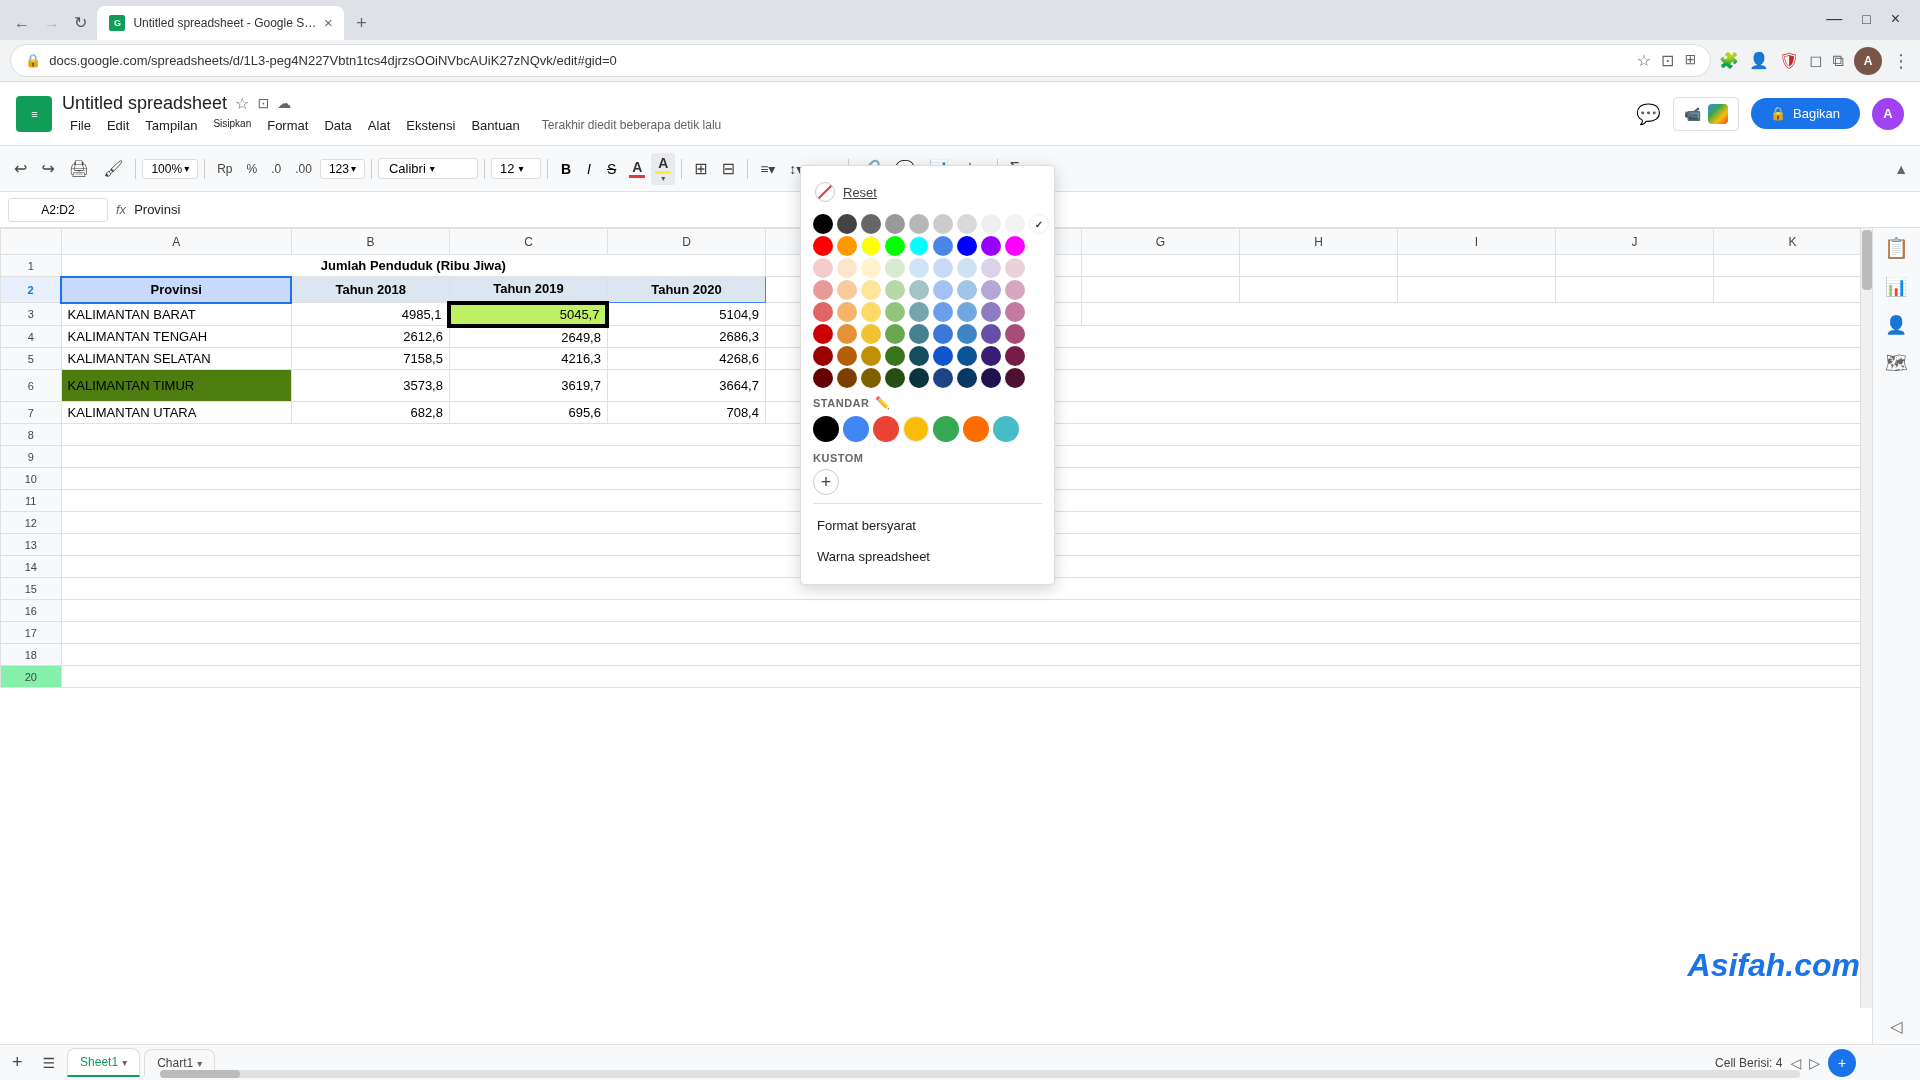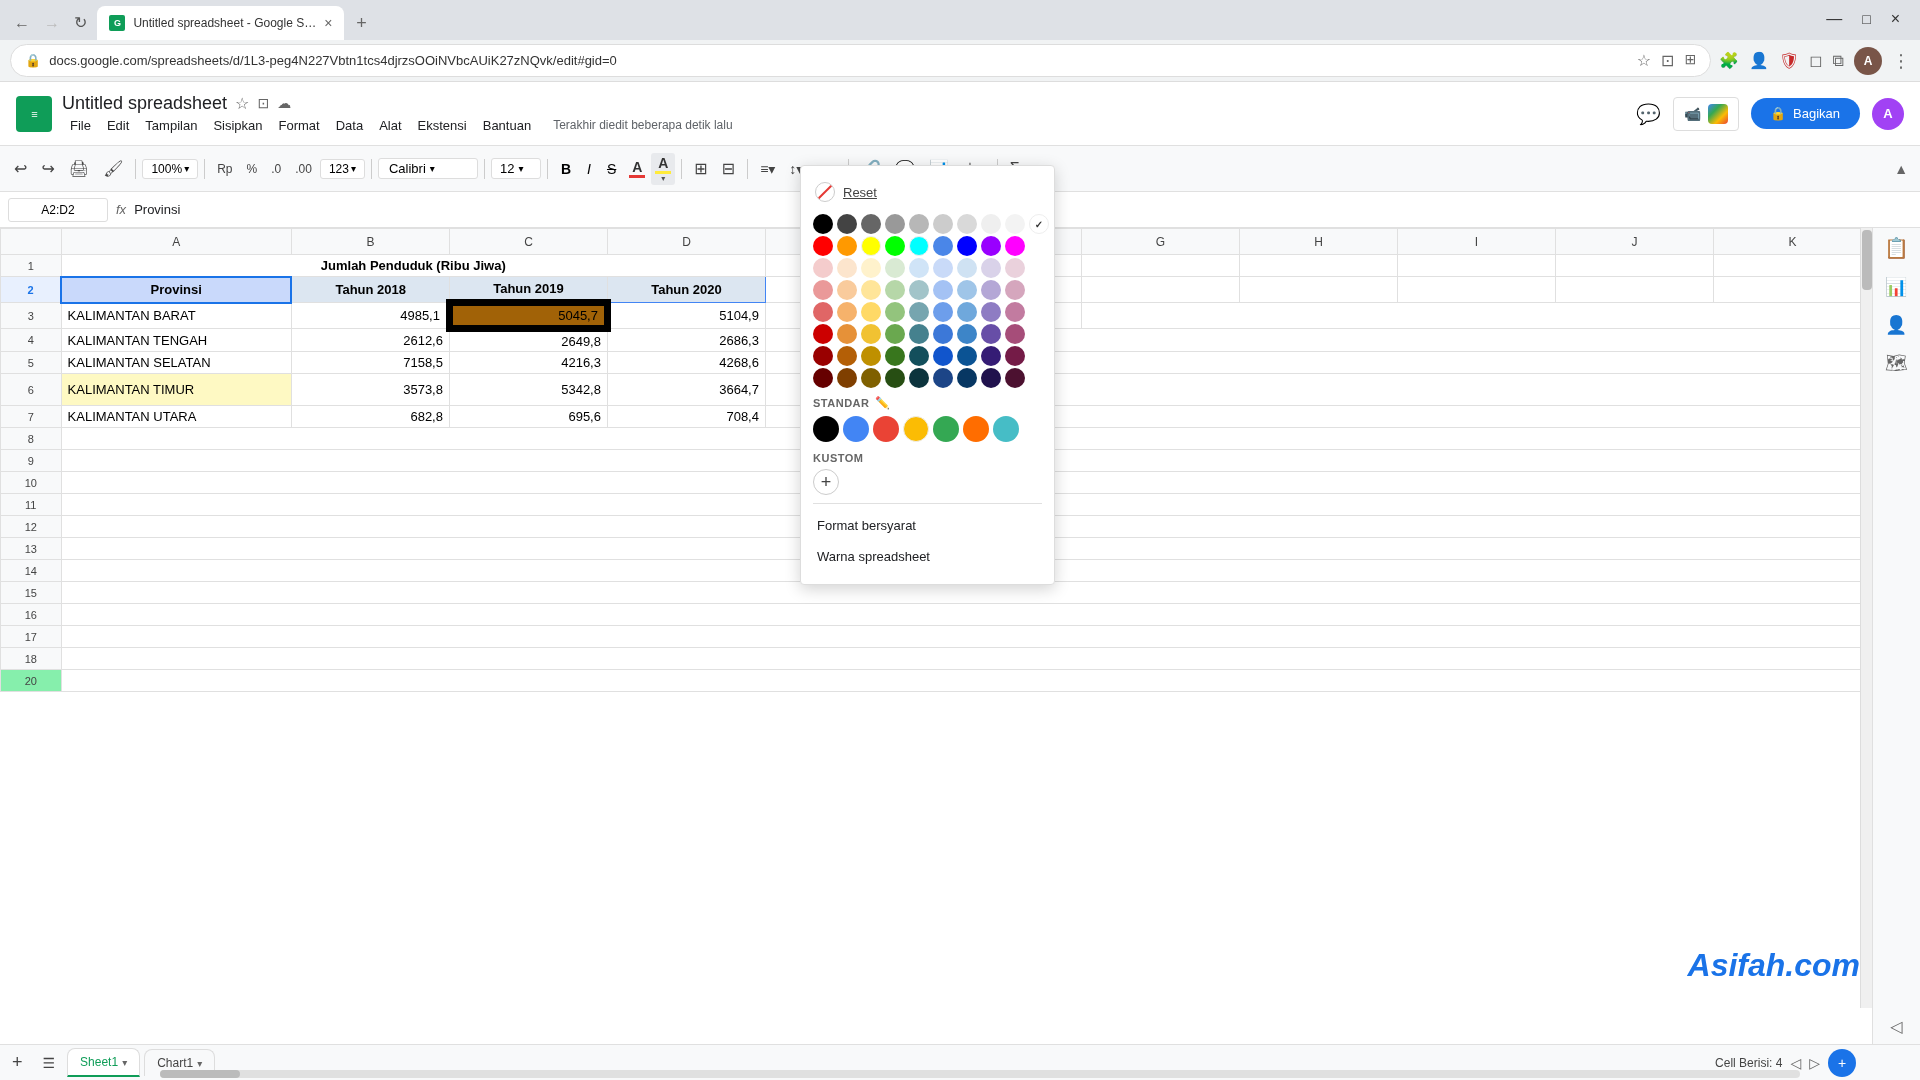--- a/index.html
+++ b/index.html
@@ -59,21 +59,21 @@
     <div style="display:flex;align-items:center;gap:8px;">
       <span style="font-size:18px;color:#202124;font-weight:400;cursor:pointer;">Untitled spreadsheet</span>
       <span style="color:#666;font-size:16px;cursor:pointer;">☆</span>
       <span style="color:#666;font-size:14px;cursor:pointer;">⊡</span>
       <span style="color:#666;font-size:14px;cursor:pointer;">☁</span>
     </div>
     <div style="display:flex;gap:0px;">
       <span style="padding:2px 8px;font-size:13px;color:#202124;cursor:pointer;border-radius:4px;">File</span>
       <span style="padding:2px 8px;font-size:13px;color:#202124;cursor:pointer;border-radius:4px;">Edit</span>
       <span style="padding:2px 8px;font-size:13px;color:#202124;cursor:pointer;border-radius:4px;">Tampilan</span>
-      <span style="padding:2px 8px;font-size:13px;color:#202124;cursor:pointer;border-radius:4px;">Sisipkan</span>
+      <span style="padding:2px 8px;font-size:10px;color:#202124;cursor:pointer;border-radius:4px;">Sisipkan</span>
       <span style="padding:2px 8px;font-size:13px;color:#202124;cursor:pointer;border-radius:4px;">Format</span>
       <span style="padding:2px 8px;font-size:13px;color:#202124;cursor:pointer;border-radius:4px;">Data</span>
       <span style="padding:2px 8px;font-size:13px;color:#202124;cursor:pointer;border-radius:4px;">Alat</span>
       <span style="padding:2px 8px;font-size:13px;color:#202124;cursor:pointer;border-radius:4px;">Ekstensi</span>
       <span style="padding:2px 8px;font-size:13px;color:#202124;cursor:pointer;border-radius:4px;">Bantuan</span>
       <span style="padding:2px 10px;font-size:12px;color:#5f6368;cursor:pointer;margin-left:4px;">Terakhir diedit beberapa detik lalu</span>
     </div>
   </div>
   <div style="margin-left:auto;display:flex;align-items:center;gap:12px;">
     <span style="font-size:20px;color:#666;cursor:pointer;">💬</span>
@@ -217,21 +217,21 @@
           <td style="border:1px solid #e0e0e0;padding:2px 6px;height:26px;background:#fff;"></td>
           <td style="border:1px solid #e0e0e0;padding:2px 6px;height:26px;background:#fff;"></td>
           <td style="border:1px solid #e0e0e0;padding:2px 6px;height:26px;background:#fff;"></td>
           <td style="border:1px solid #e0e0e0;padding:2px 6px;height:26px;background:#fff;"></td>
         </tr>
 
         <tr>
           <td style="background:#f8f9fa;border:1px solid #e0e0e0;text-align:center;font-size:11px;color:#444;height:22px;">3</td>
           <td style="border:1px solid #e0e0e0;padding:2px 6px;height:22px;background:#fff;">KALIMANTAN BARAT</td>
           <td style="border:1px solid #e0e0e0;padding:2px 6px;height:22px;background:#fff;text-align:right;">4985,1</td>
-          <td style="border:7px solid #000000;padding:2px 6px;height:22px;background:#a16207;text-align:right;">5045,7</td>
+          <td style="border:4px solid #000000;padding:2px 6px;height:22px;background:#bef264;text-align:right;">5045,7</td>
           <td style="border:1px solid #e0e0e0;padding:2px 6px;height:22px;background:#fff;text-align:right;">5104,9</td>
           <td style="border:1px solid #e0e0e0;padding:2px 6px;height:22px;background:#fff;"></td>
           <td style="border:1px solid #e0e0e0;padding:2px 6px;height:22px;background:#fff;"></td>
           <td colspan="5" style="border:1px solid #e0e0e0;background:#fff;"></td>
         </tr>
         <tr>
           <td style="background:#f8f9fa;border:1px solid #e0e0e0;text-align:center;font-size:11px;color:#444;height:22px;">4</td>
           <td style="border:1px solid #e0e0e0;padding:2px 6px;height:22px;background:#fff;">KALIMANTAN TENGAH</td>
           <td style="border:1px solid #e0e0e0;padding:2px 6px;height:22px;background:#fff;text-align:right;">2612,6</td>
           <td style="border:1px solid #e0e0e0;padding:2px 6px;height:22px;background:#fff;text-align:right;">2649,8</td>
@@ -242,23 +242,23 @@
         <tr>
           <td style="background:#f8f9fa;border:1px solid #e0e0e0;text-align:center;font-size:11px;color:#444;height:22px;">5</td>
           <td style="border:1px solid #e0e0e0;padding:2px 6px;height:22px;background:#fff;">KALIMANTAN SELATAN</td>
           <td style="border:1px solid #e0e0e0;padding:2px 6px;height:22px;background:#fff;text-align:right;">7158,5</td>
           <td style="border:1px solid #e0e0e0;padding:2px 6px;height:22px;background:#fff;text-align:right;">4216,3</td>
           <td style="border:1px solid #e0e0e0;padding:2px 6px;height:22px;background:#fff;text-align:right;">4268,6</td>
           <td colspan="7" style="border:1px solid #e0e0e0;background:#fff;"></td>
         </tr>
         <tr>
           <td style="background:#f8f9fa;border:1px solid #e0e0e0;text-align:center;font-size:11px;color:#444;height:22px;">6</td>
-          <td style="border:1px solid #e0e0e0;padding:8px 6px;height:22px;background:#fef9c3;">KALIMANTAN TIMUR</td>
+          <td style="border:1px solid #e0e0e0;padding:8px 6px;height:22px;background:#4d7c0f;">KALIMANTAN TIMUR</td>
           <td style="border:1px solid #e0e0e0;padding:2px 6px;height:22px;background:#fff;text-align:right;">3573,8</td>
-          <td style="border:1px solid #e0e0e0;padding:2px 6px;height:22px;background:#fff;text-align:right;">5342,8</td>
+          <td style="border:1px solid #e0e0e0;padding:2px 6px;height:22px;background:#fff;text-align:right;">3619,7</td>
           <td style="border:1px solid #e0e0e0;padding:2px 6px;height:22px;background:#fff;text-align:right;">3664,7</td>
           <td colspan="7" style="border:1px solid #e0e0e0;background:#fff;"></td>
         </tr>
         <tr>
           <td style="background:#f8f9fa;border:1px solid #e0e0e0;text-align:center;font-size:11px;color:#444;height:22px;">7</td>
           <td style="border:1px solid #e0e0e0;padding:2px 6px;height:22px;background:#fff;">KALIMANTAN UTARA</td>
           <td style="border:1px solid #e0e0e0;padding:2px 6px;height:22px;background:#fff;text-align:right;">682,8</td>
           <td style="border:1px solid #e0e0e0;padding:2px 6px;height:22px;background:#fff;text-align:right;">695,6</td>
           <td style="border:1px solid #e0e0e0;padding:2px 6px;height:22px;background:#fff;text-align:right;">708,4</td>
           <td colspan="7" style="border:1px solid #e0e0e0;background:#fff;"></td>

